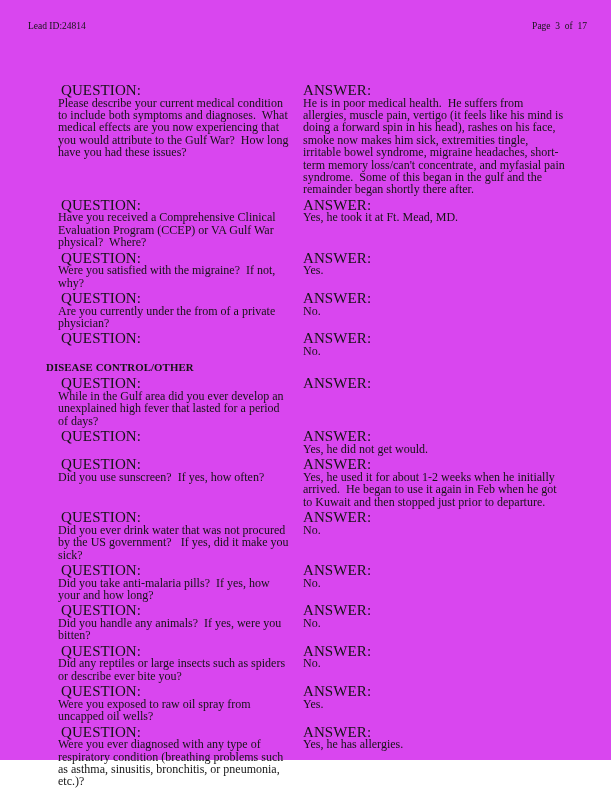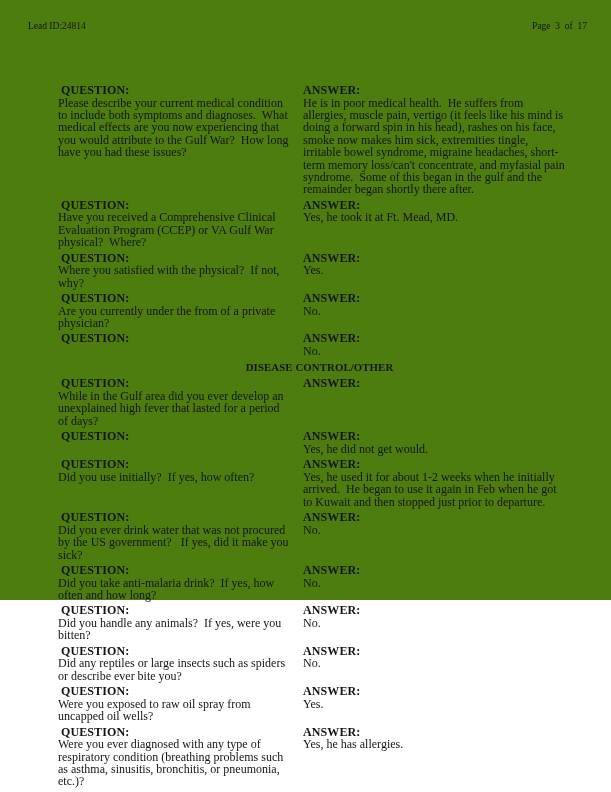--- a/index.html
+++ b/index.html
@@ -2,43 +2,43 @@
 <html><head>
 <meta charset="utf-8">
 <style>
   html, body { margin: 0; padding: 0; background: #ffffff; }
   body {
     width: 611px; height: 792px;
     font-family: "Liberation Serif", serif;
     color: #141414;
     overflow: hidden;
   }
-  .page { position: relative; width: 611px; height: 600px; background: #4d7c0f; }
+  .page { position: relative; width: 611px; height: 760px; background: #d946ef; }
   .page-header {
     position: absolute; top: 20px; left: 28px; right: 24px;
     display: flex; justify-content: space-between;
     font-size: 9.5px; line-height: 12px;
   }
   .page-header .pagenum { white-space: pre; }
   .content { position: absolute; top: 84px; left: 46px; right: 18px; }
   .qa-row { display: flex; align-items: flex-start; margin: 0 0 3px 12px; }
   .q-col { width: 234px; flex: 0 0 234px; }
   .a-col { width: 262px; flex: 0 0 262px; margin-left: 11px; }
   .qa-h {
-    font-weight: bold; font-size: 12px; line-height: 12.6px;
+    font-weight: normal; font-size: 15px; line-height: 12.6px;
     letter-spacing: 0.1px;
   }
   .q-col .qa-h { margin-left: 3px; }
   .qa-t {
     font-size: 12px; line-height: 12.4px;
     white-space: pre-wrap;
   }
   .section-heading {
     font-weight: bold; font-size: 10.8px; line-height: 14px;
-    margin: 2px 0 3px 0; letter-spacing: 0.1px; text-align: center;
+    margin: 2px 0 3px 0; letter-spacing: 0.1px;
   }
 </style>
 </head>
 <body>
 
 <div class="page">
   <div class="page-header">
     <span>Lead ID:24814</span>
     <span class="pagenum">Page  3  of  17</span>
   </div>
@@ -61,21 +61,21 @@
     </div>
     <div class="a-col">
       <div class="qa-h">ANSWER:</div>
       <div class="qa-t">Yes, he took it at Ft. Mead, MD.</div>
     </div>
   </div>
 
   <div class="qa-row">
     <div class="q-col">
       <div class="qa-h">QUESTION:</div>
-      <div class="qa-t">Where you satisfied with the physical?  If not, why?</div>
+      <div class="qa-t">Were you satisfied with the migraine?  If not, why?</div>
     </div>
     <div class="a-col">
       <div class="qa-h">ANSWER:</div>
       <div class="qa-t">Yes.</div>
     </div>
   </div>
 
   <div class="qa-row">
     <div class="q-col">
       <div class="qa-h">QUESTION:</div>
@@ -116,21 +116,21 @@
     </div>
     <div class="a-col">
       <div class="qa-h">ANSWER:</div>
       <div class="qa-t">Yes, he did not get would.</div>
     </div>
   </div>
 
   <div class="qa-row">
     <div class="q-col">
       <div class="qa-h">QUESTION:</div>
-      <div class="qa-t">Did you use initially?  If yes, how often?</div>
+      <div class="qa-t">Did you use sunscreen?  If yes, how often?</div>
     </div>
     <div class="a-col">
       <div class="qa-h">ANSWER:</div>
       <div class="qa-t">Yes, he used it for about 1-2 weeks when he initially arrived.  He began to use it again in Feb when he got to Kuwait and then stopped just prior to departure.</div>
     </div>
   </div>
 
   <div class="qa-row">
     <div class="q-col">
       <div class="qa-h">QUESTION:</div>
@@ -138,21 +138,21 @@
     </div>
     <div class="a-col">
       <div class="qa-h">ANSWER:</div>
       <div class="qa-t">No.</div>
     </div>
   </div>
 
   <div class="qa-row">
     <div class="q-col">
       <div class="qa-h">QUESTION:</div>
-      <div class="qa-t">Did you take anti-malaria drink?  If yes, how often and how long?</div>
+      <div class="qa-t">Did you take anti-malaria pills?  If yes, how your and how long?</div>
     </div>
     <div class="a-col">
       <div class="qa-h">ANSWER:</div>
       <div class="qa-t">No.</div>
     </div>
   </div>
 
   <div class="qa-row">
     <div class="q-col">
       <div class="qa-h">QUESTION:</div>

